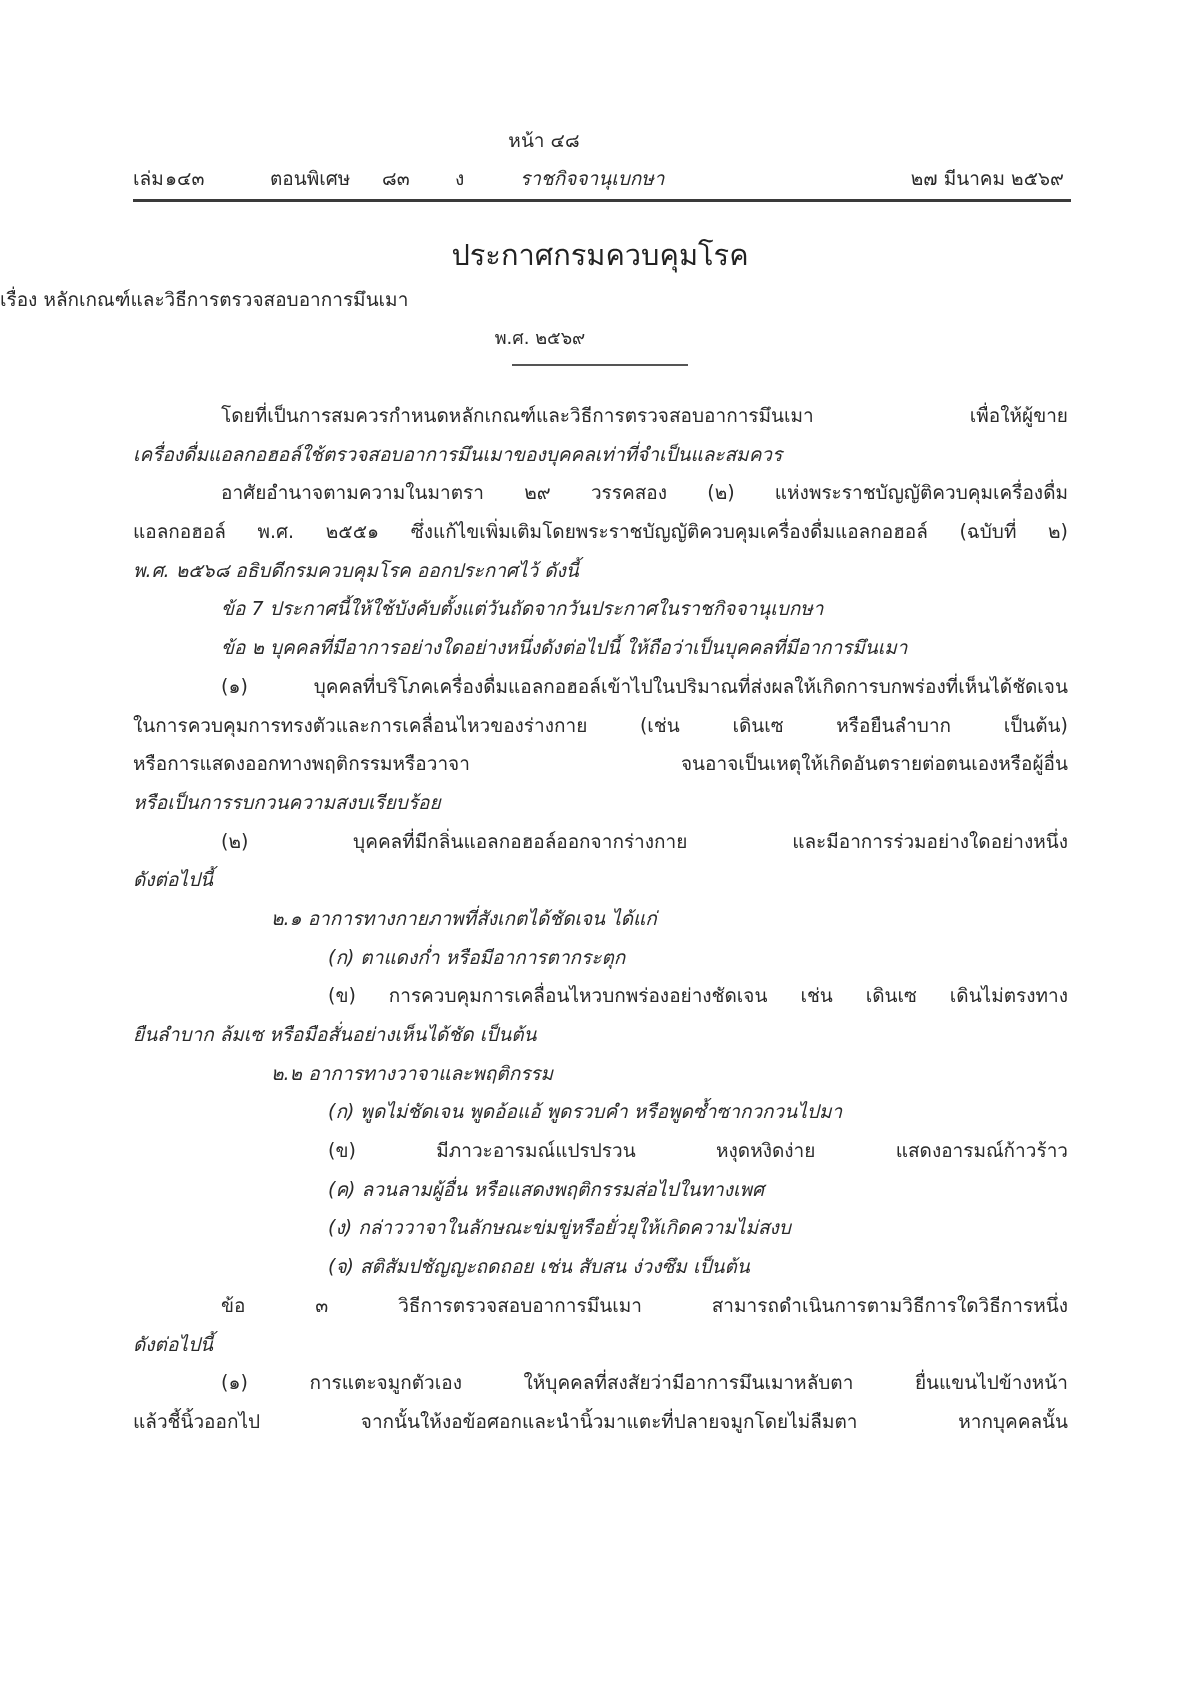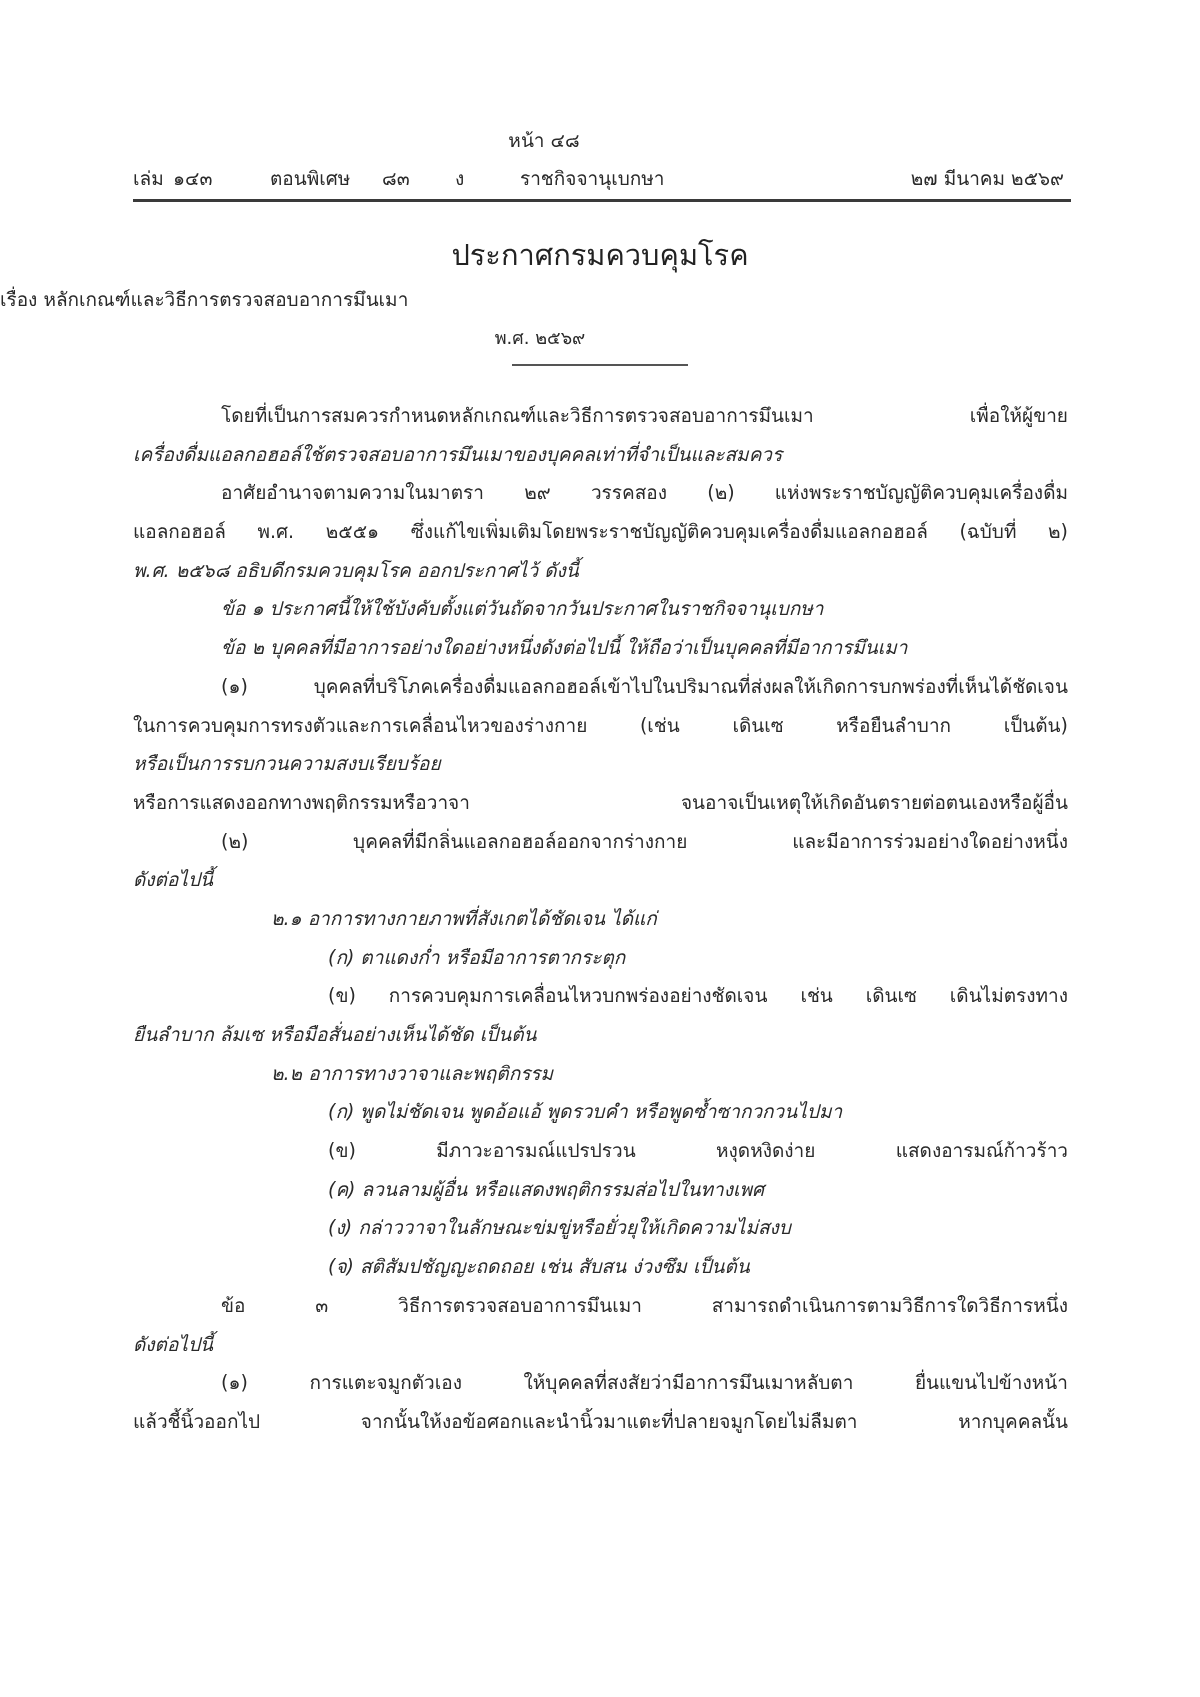--- a/index.html
+++ b/index.html
@@ -32,25 +32,25 @@
     .header-row {
       position: absolute;
       top: 163px;
       left: 133px;
       width: 938px;
       height: 28px;
       font-size: 19px;
     }
     .header-row span { position: absolute; top: 0; white-space: nowrap; }
     .hdr-vol-label { left: 0; }
-    .hdr-vol-num { left: 40px; }
+    .hdr-vol-num { left: 32px; }
     .hdr-section-label { left: 137px; font-family: Liberation Serif, serif; }
     .hdr-section-num { left: 249px; }
     .hdr-section-type { left: 322px; }
-    .hdr-gazette { left: 387px; }
+    .hdr-gazette { left: 387px; font-style: italic; }
     .hdr-date { right: 7px; }
     .header-rule {
       position: absolute;
       top: 199px;
       left: 133px;
       width: 938px;
       height: 3px;
       background: #3a3a3a;
     }
     .title {
@@ -127,26 +127,26 @@
   <div class="subject">เรื่อง  หลักเกณฑ์และวิธีการตรวจสอบอาการมึนเมา</div>
   <div class="year">พ.ศ.  ๒๕๖๙</div>
   <div class="title-rule"></div>
 
   <div class="body-text" id="body-text">
       <div class="line ind1">โดยที่เป็นการสมควรกำหนดหลักเกณฑ์และวิธีการตรวจสอบอาการมึนเมา  เพื่อให้ผู้ขาย</div>
       <div class="line last">เครื่องดื่มแอลกอฮอล์ใช้ตรวจสอบอาการมึนเมาของบุคคลเท่าที่จำเป็นและสมควร</div>
       <div class="line ind1">อาศัยอำนาจตามความในมาตรา  ๒๙  วรรคสอง  (๒)  แห่งพระราชบัญญัติควบคุมเครื่องดื่ม</div>
       <div class="line">แอลกอฮอล์ พ.ศ. ๒๕๕๑ ซึ่งแก้ไขเพิ่มเติมโดยพระราชบัญญัติควบคุมเครื่องดื่มแอลกอฮอล์ (ฉบับที่ ๒)</div>
       <div class="line last">พ.ศ. ๒๕๖๘  อธิบดีกรมควบคุมโรค  ออกประกาศไว้  ดังนี้</div>
-      <div class="line ind1 last">ข้อ  ๑   ประกาศนี้ให้ใช้บังคับตั้งแต่วันถัดจากวันประกาศในราชกิจจานุเบกษา</div>
+      <div class="line ind1 last">ข้อ  7   ประกาศนี้ให้ใช้บังคับตั้งแต่วันถัดจากวันประกาศในราชกิจจานุเบกษา</div>
       <div class="line ind1 last">ข้อ  ๒   บุคคลที่มีอาการอย่างใดอย่างหนึ่งดังต่อไปนี้  ให้ถือว่าเป็นบุคคลที่มีอาการมึนเมา</div>
       <div class="line ind1">(๑)  บุคคลที่บริโภคเครื่องดื่มแอลกอฮอล์เข้าไปในปริมาณที่ส่งผลให้เกิดการบกพร่องที่เห็นได้ชัดเจน</div>
       <div class="line">ในการควบคุมการทรงตัวและการเคลื่อนไหวของร่างกาย (เช่น เดินเซ หรือยืนลำบาก เป็นต้น)</div>
+      <div class="line">หรือการแสดงออกทางพฤติกรรมหรือวาจา  จนอาจเป็นเหตุให้เกิดอันตรายต่อตนเองหรือผู้อื่น</div>
       <div class="line last">หรือเป็นการรบกวนความสงบเรียบร้อย</div>
-      <div class="line">หรือการแสดงออกทางพฤติกรรมหรือวาจา  จนอาจเป็นเหตุให้เกิดอันตรายต่อตนเองหรือผู้อื่น</div>
       <div class="line ind1">(๒)  บุคคลที่มีกลิ่นแอลกอฮอล์ออกจากร่างกาย  และมีอาการร่วมอย่างใดอย่างหนึ่ง</div>
       <div class="line last">ดังต่อไปนี้</div>
       <div class="line ind2 last">๒.๑  อาการทางกายภาพที่สังเกตได้ชัดเจน  ได้แก่</div>
       <div class="line ind3 last">(ก)  ตาแดงก่ำ  หรือมีอาการตากระตุก</div>
       <div class="line ind3">(ข)  การควบคุมการเคลื่อนไหวบกพร่องอย่างชัดเจน  เช่น  เดินเซ  เดินไม่ตรงทาง</div>
       <div class="line last">ยืนลำบาก  ล้มเซ  หรือมือสั่นอย่างเห็นได้ชัด  เป็นต้น</div>
       <div class="line ind2 last">๒.๒  อาการทางวาจาและพฤติกรรม</div>
       <div class="line ind3 last">(ก)  พูดไม่ชัดเจน  พูดอ้อแอ้  พูดรวบคำ  หรือพูดซ้ำซากวกวนไปมา</div>
       <div class="line ind3">(ข)  มีภาวะอารมณ์แปรปรวน   หงุดหงิดง่าย   แสดงอารมณ์ก้าวร้าว</div>
       <div class="line ind3 last">(ค)  ลวนลามผู้อื่น  หรือแสดงพฤติกรรมส่อไปในทางเพศ</div>

